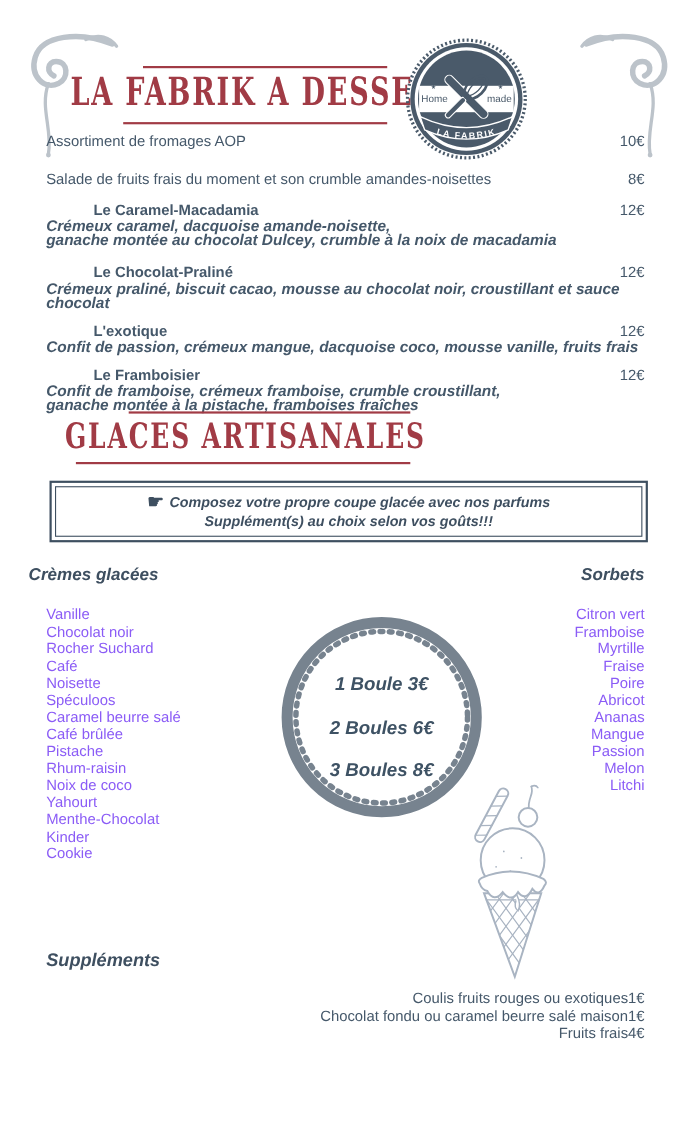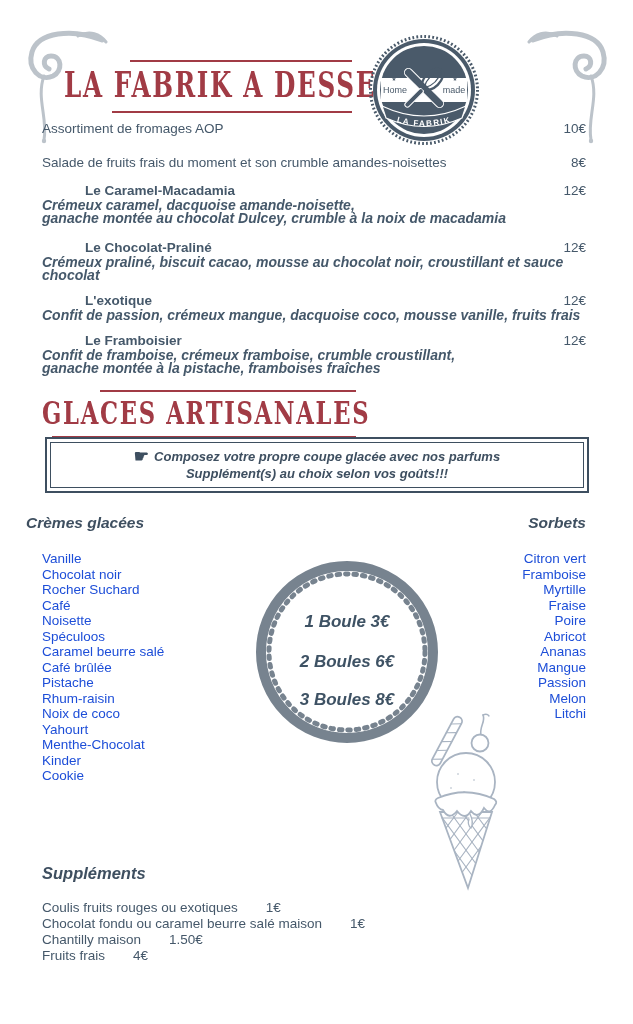--- a/index.html
+++ b/index.html
@@ -25,54 +25,54 @@
   .menu { position:absolute; left:42px; right:47px; top:121px; }
   .mrow { display:flex; justify-content:space-between; align-items:center; line-height:16px; font-size:13.5px; }
   .entree .mname { font-weight:bold;padding-left:43px; }
   .mdesc { font-style:italic; font-size:14px; line-height:13px;font-weight:bold; }
   .price { white-space:nowrap; font-size:13.5px; }
   .m1 { margin-bottom:18px; } .m2 { margin-bottom:12px; }
   .m3 { margin-bottom:15px; } .m4 { margin-bottom:11px; }
   .m5 { margin-bottom:11px; }
 
   
-  .glaces-heading { position:absolute; left:42px; top:371px; width:314px; height:52px;margin-top:16px; }
+  .glaces-heading { position:absolute; left:59px; top:371px; width:314px; height:52px; }
   .glaces-heading .title-text {
       position:absolute; top:8px; left:0; white-space:nowrap;
       font-family:"DejaVu Serif",serif; font-weight:bold; font-size:27px;
       letter-spacing:2px; color:#A13B45; text-transform:uppercase;
       transform:scale(0.84,1.18); transform-origin:left top; }
   .glaces-heading .rule-top    { top:3px;  left:58px; right:0; }
   .glaces-heading .rule-bottom { top:49px; left:10px; right:0; }
 
   .notice-box { position:absolute; left:45px; right:44px; top:437px; height:56px;
       border:2px solid #3E4F60; padding:3px; background:#fff; }
   .notice-inner { border:1px solid #3E4F60; height:100%;
       display:flex; flex-direction:column; justify-content:center; align-items:center;
       font-weight:bold; font-style:italic; font-size:13px; color:#3E4F60; line-height:17px; }
   .notice-line1 { display:flex; align-items:center; gap:5px; }
   .manicule { font-style:normal; font-size:17px; line-height:1; }
 
   .col-title { position:absolute; top:514px; font-weight:bold; font-style:italic; font-size:15.5px; color:#3E4F60; }
   .cremes-title { left:26px; }
   .sorbets-title { right:47px; }
-  .flavor-list { position:absolute; top:551px; font-size:13.5px; line-height:15.5px; color:#1d4ed8; }
+  .flavor-list { position:absolute; top:551px; font-size:13.5px; line-height:15.5px; color:#8b5cf6; }
   .cremes-list { left:42px; }
   .sorbets-list { right:47px; text-align:right; }
 
   .price-circle { position:absolute; left:254px; top:559px; width:186px; height:186px; }
   .price-circle text { font-weight:bold; font-style:italic; font-size:17px; fill:#3E5264;
       font-family:"Liberation Sans",sans-serif; }
 
   .cone-art { position:absolute; left:424px; top:708px; width:84px; height:186px; }
 
   
   .supp-title { position:absolute; left:42px; top:864px; font-weight:bold; font-style:italic; font-size:16.5px; color:#3E4F60; }
   .supp-list { position:absolute; left:42px; right:47px; top:900px; }
-  .supp-row { display:flex; justify-content:flex-start; align-items:baseline; line-height:16px; font-size:13.5px;gap:28px; }
+  .supp-row { display:flex; justify-content:flex-end; align-items:baseline; line-height:16px; font-size:13.5px; }
 </style>
 </head>
 <body>
 
 <div class="page">
 
   <div class="flourish-left">
     <svg width="92" height="118" viewBox="0 0 92 118" fill="none">
       <path d="M86,14 C56,2 22,6 16,26 C11,43 24,56 37,50 C47,45 46,30 35,30 C27,30 26,40 33,43" stroke="#BCC3CA" stroke-width="5" stroke-linecap="round"></path>
       <path d="M62,10 C74,4 84,8 90,16" stroke="#BCC3CA" stroke-width="3" stroke-linecap="round"></path>
@@ -272,22 +272,18 @@
   <div class="supp-list">
     <div class="supp-row">
       <span>Coulis fruits rouges ou exotiques</span>
       <span class="price">1€</span>
     </div>
     <div class="supp-row">
       <span>Chocolat fondu ou caramel beurre salé maison</span>
       <span class="price">1€</span>
     </div>
     <div class="supp-row">
-      <span>Chantilly maison</span>
-      <span class="price">1.50€</span>
-    </div>
-    <div class="supp-row">
       <span>Fruits frais</span>
       <span class="price">4€</span>
     </div>
   </div>
 
 </div>
 
 </body></html>

